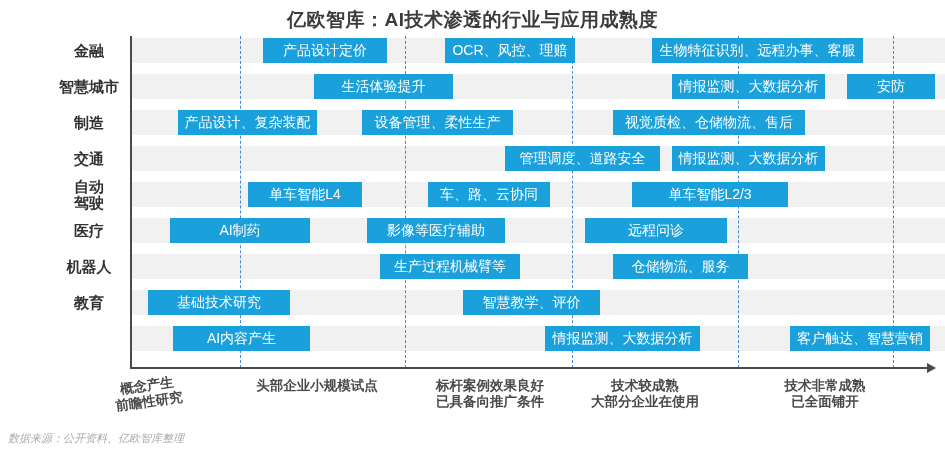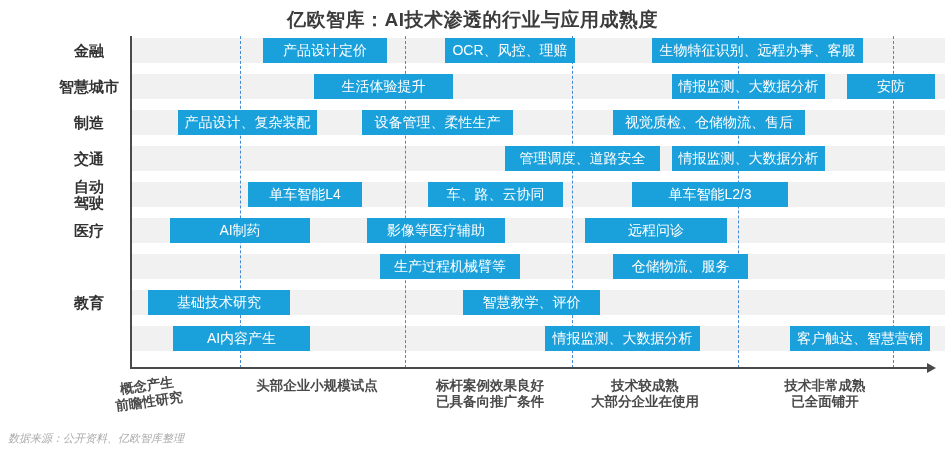--- a/index.html
+++ b/index.html
@@ -80,28 +80,29 @@
       <div class="box" style="top: 110px; left: 362px; width: 151px;">设备管理、柔性生产</div>
       <div class="box" style="top: 110px; left: 613px; width: 192px;">视觉质检、仓储物流、售后</div>
       <div class="band" style="top: 146px;"></div>
       <div class="row-label" style="top: 146px;">交通</div>
       <div class="box" style="top: 146px; left: 505px; width: 155px;">管理调度、道路安全</div>
       <div class="box" style="top: 146px; left: 672px; width: 153px;">情报监测、大数据分析</div>
       <div class="band" style="top: 182px;"></div>
       <div class="row-label" style="top: 182px;">自动
 驾驶</div>
       <div class="box" style="top: 182px; left: 248px; width: 114px;">单车智能L4</div>
-      <div class="box" style="top: 182px; left: 428px; width: 135px;">车、路、云协同</div>
+      <div class="box" style="top: 182px; left: 428px; width: 122px;">车、路、云协同</div>
       <div class="box" style="top: 182px; left: 632px; width: 156px;">单车智能L2/3</div>
       <div class="band" style="top: 218px;"></div>
       <div class="row-label" style="top: 218px;">医疗</div>
       <div class="box" style="top: 218px; left: 170px; width: 140px;">AI制药</div>
       <div class="box" style="top: 218px; left: 367px; width: 138px;">影像等医疗辅助</div>
       <div class="box" style="top: 218px; left: 585px; width: 142px;">远程问诊</div>
       <div class="band" style="top: 254px;"></div>
+      <div class="row-label" style="top: 254px;">机器人</div>
       <div class="box" style="top: 254px; left: 380px; width: 140px;">生产过程机械臂等</div>
       <div class="box" style="top: 254px; left: 613px; width: 135px;">仓储物流、服务</div>
       <div class="band" style="top: 290px;"></div>
       <div class="row-label" style="top: 290px;">教育</div>
       <div class="box" style="top: 290px; left: 148px; width: 142px;">基础技术研究</div>
       <div class="box" style="top: 290px; left: 463px; width: 137px;">智慧教学、评价</div>
       <div class="band" style="top: 326px;"></div>
       <div class="box" style="top: 326px; left: 173px; width: 137px;">AI内容产生</div>
       <div class="box" style="top: 326px; left: 545px; width: 155px;">情报监测、大数据分析</div>
       <div class="box" style="top: 326px; left: 790px; width: 140px;">客户触达、智慧营销</div>

